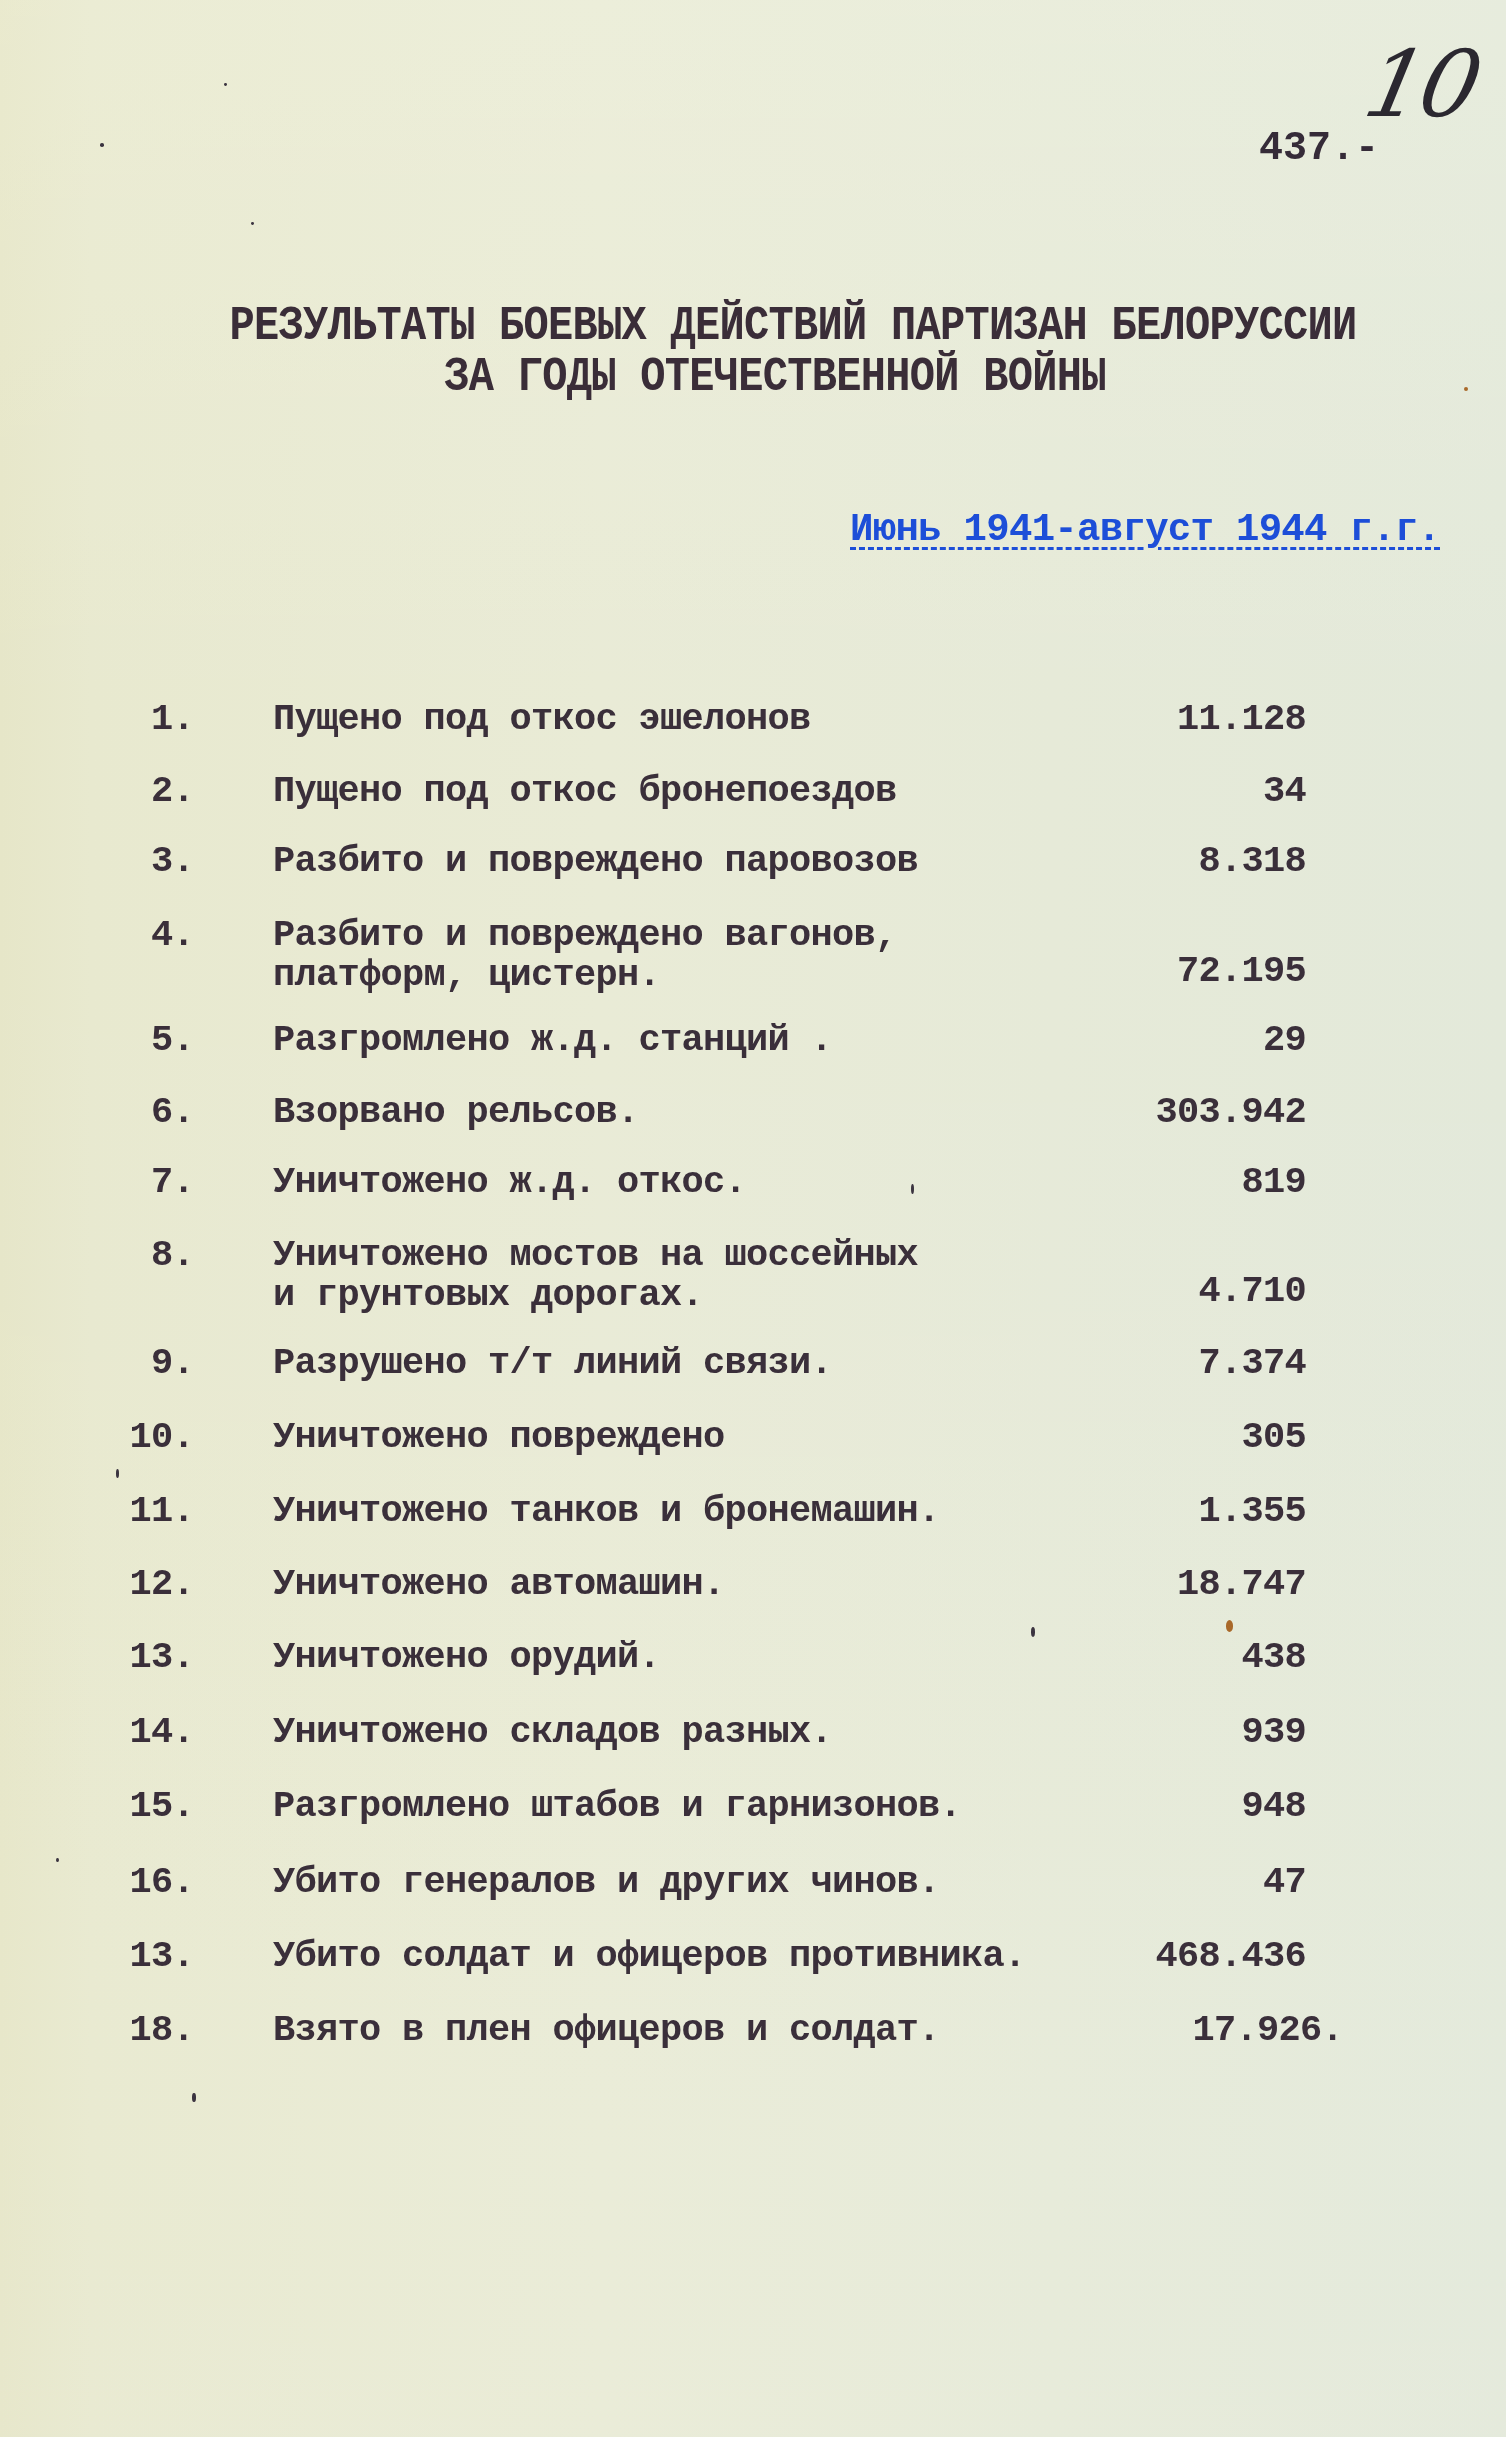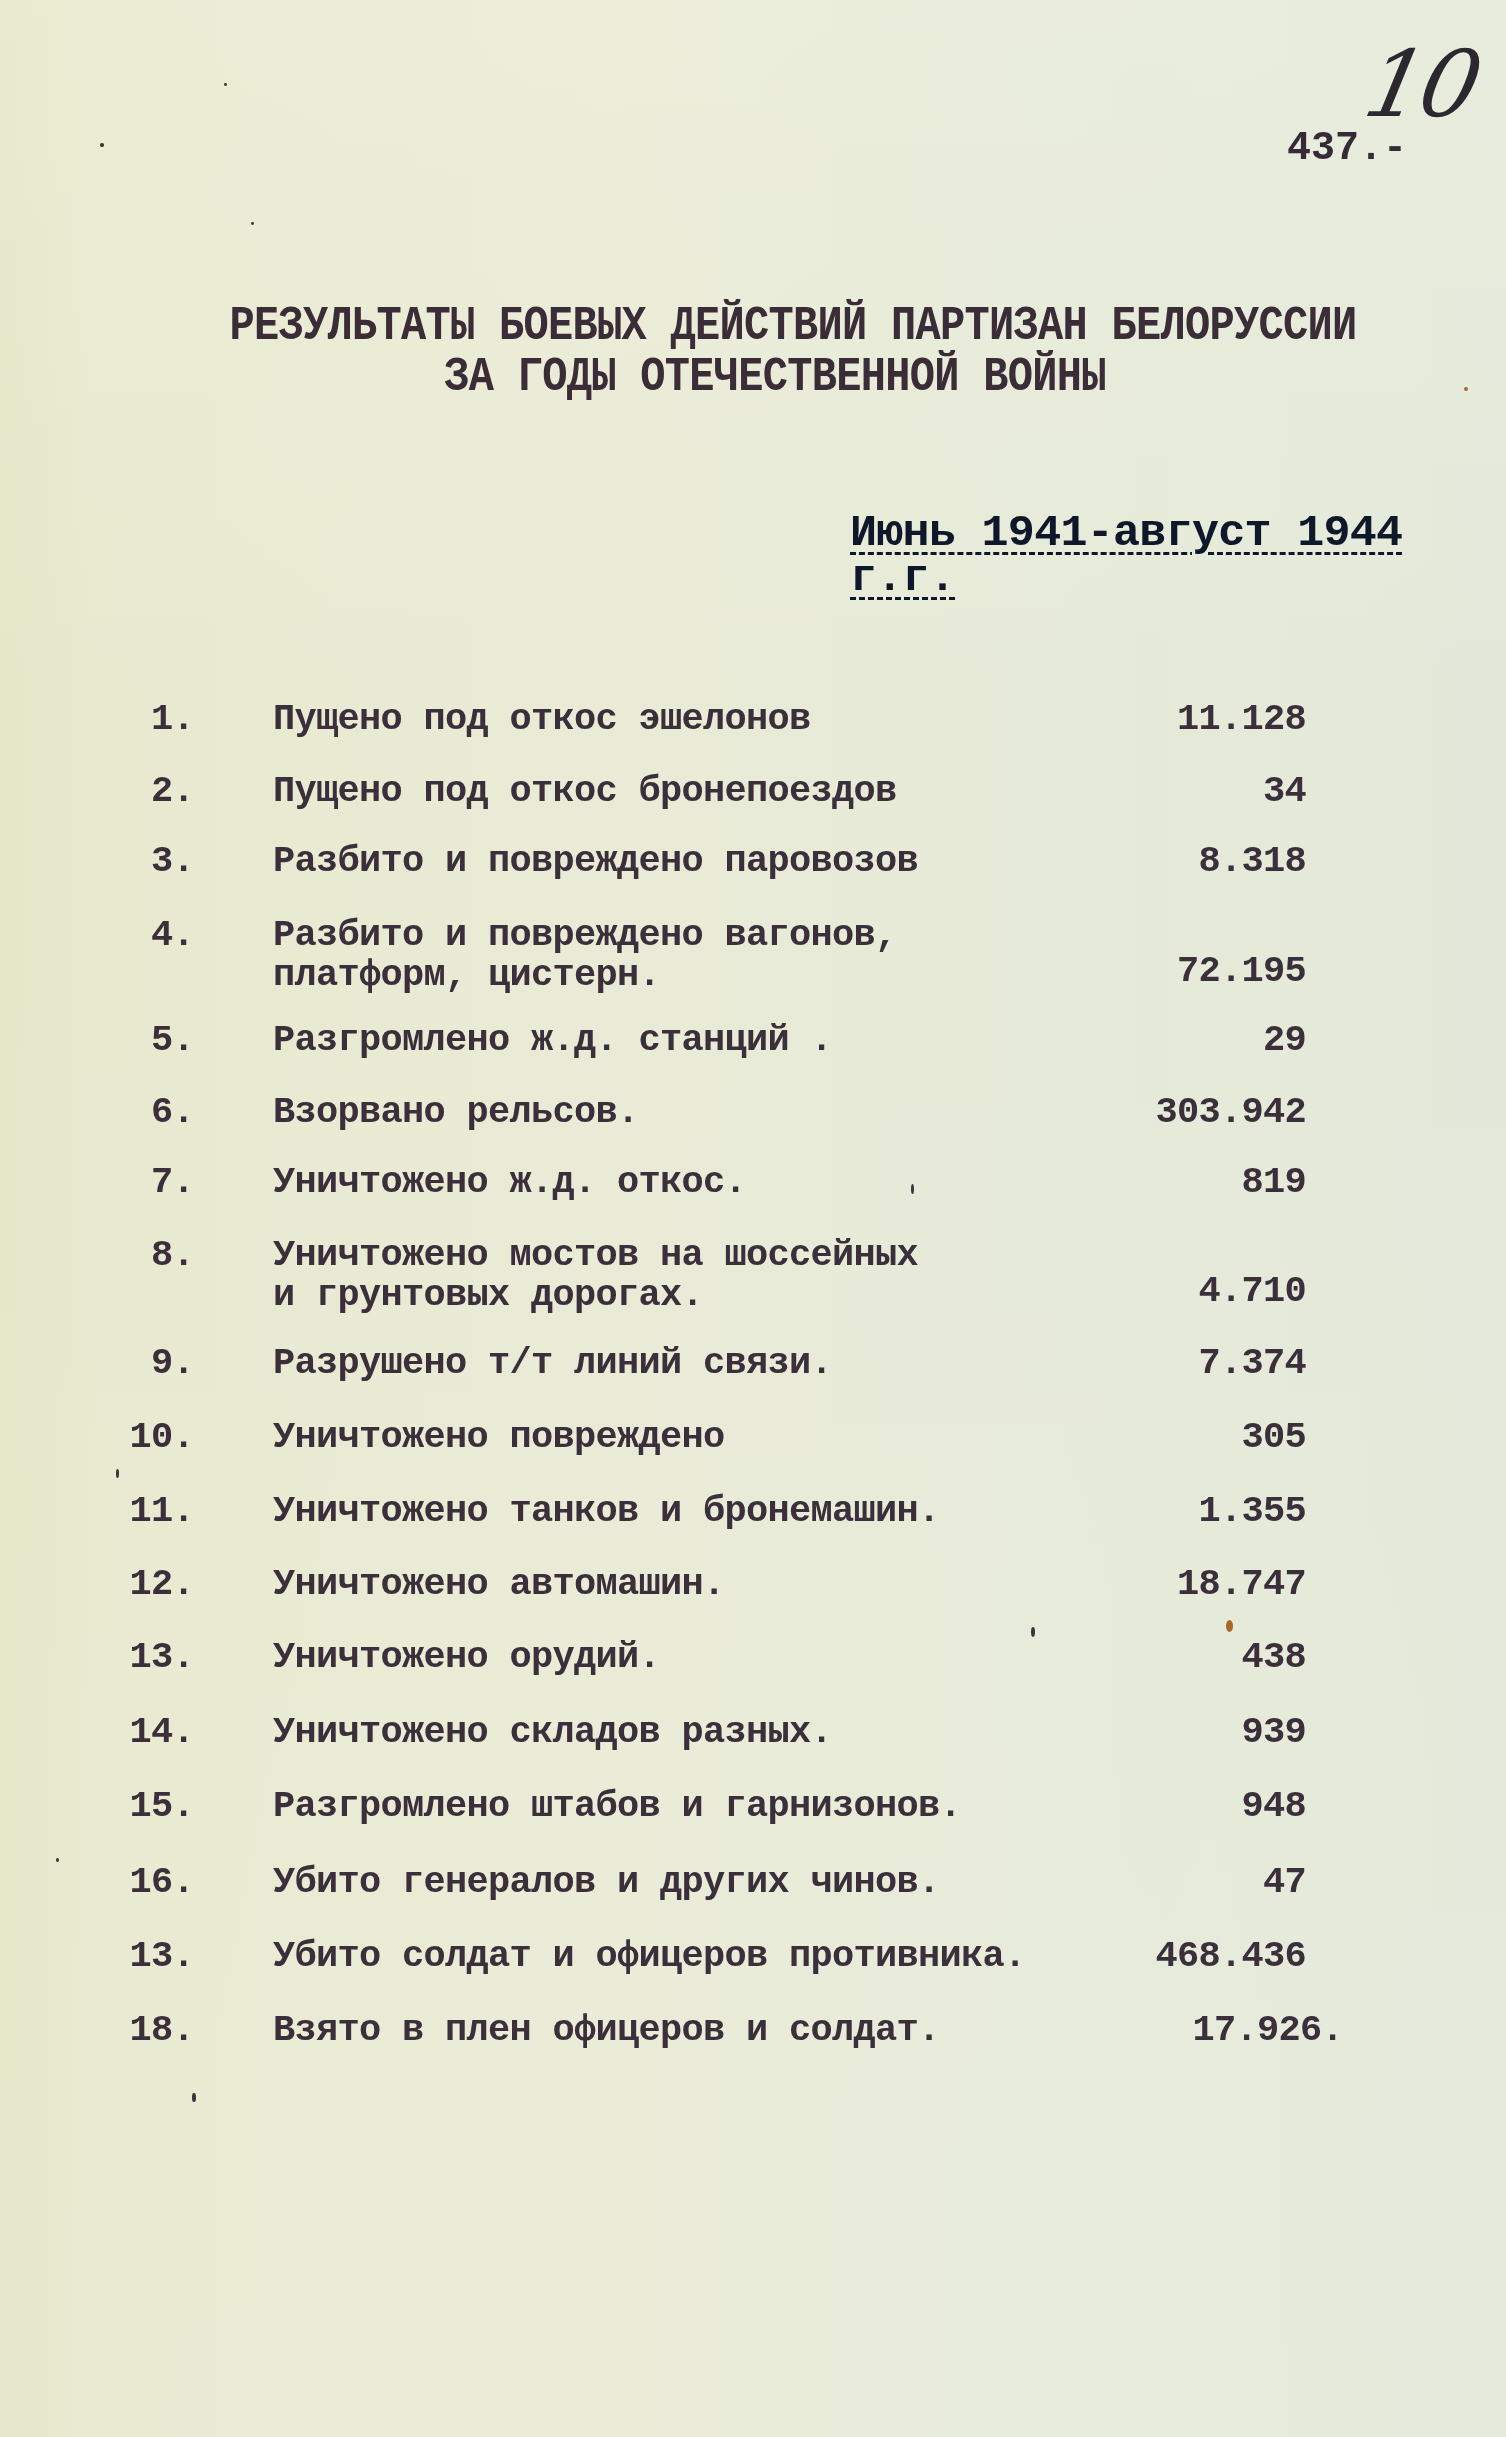--- a/index.html
+++ b/index.html
@@ -42,21 +42,20 @@
       line-height: 1;
     }
     .page-number {
       position: absolute;
       left: 1259px;
       top: 129px;
       font-size: 40px;
       font-weight: bold;
       color: #352b38;
       line-height: 1;
-      margin-left: 28px;
     }
     .title {
       position: absolute;
       left: 0;
       width: 1507px;
       text-align: center;
       font-family: "Liberation Mono", monospace;
       font-weight: bold;
       font-size: 42px;
       color: #3a2d38;
@@ -64,23 +63,23 @@
       line-height: 1;
       transform: scaleY(1.15);
     }
     .title.line1 { top: 305px; padding-left: 79px; box-sizing: border-box; }
     .title.line2 { top: 356px; padding-left: 43px; box-sizing: border-box; }
 
     .period {
       position: absolute;
       left: 850px;
       top: 511px;
-      font-size: 45px;
-      font-weight: bold;
-      color: #0f172a;
+      font-size: 39px;
+      font-weight: bold;
+      color: #1d4ed8;
       text-decoration: underline;
       text-decoration-style: dashed;
       text-underline-offset: 7.2px;
       text-decoration-thickness: 2.9px;
       line-height: 1;
       letter-spacing: -0.7px;
     }
 
     .items {
       position: absolute;

